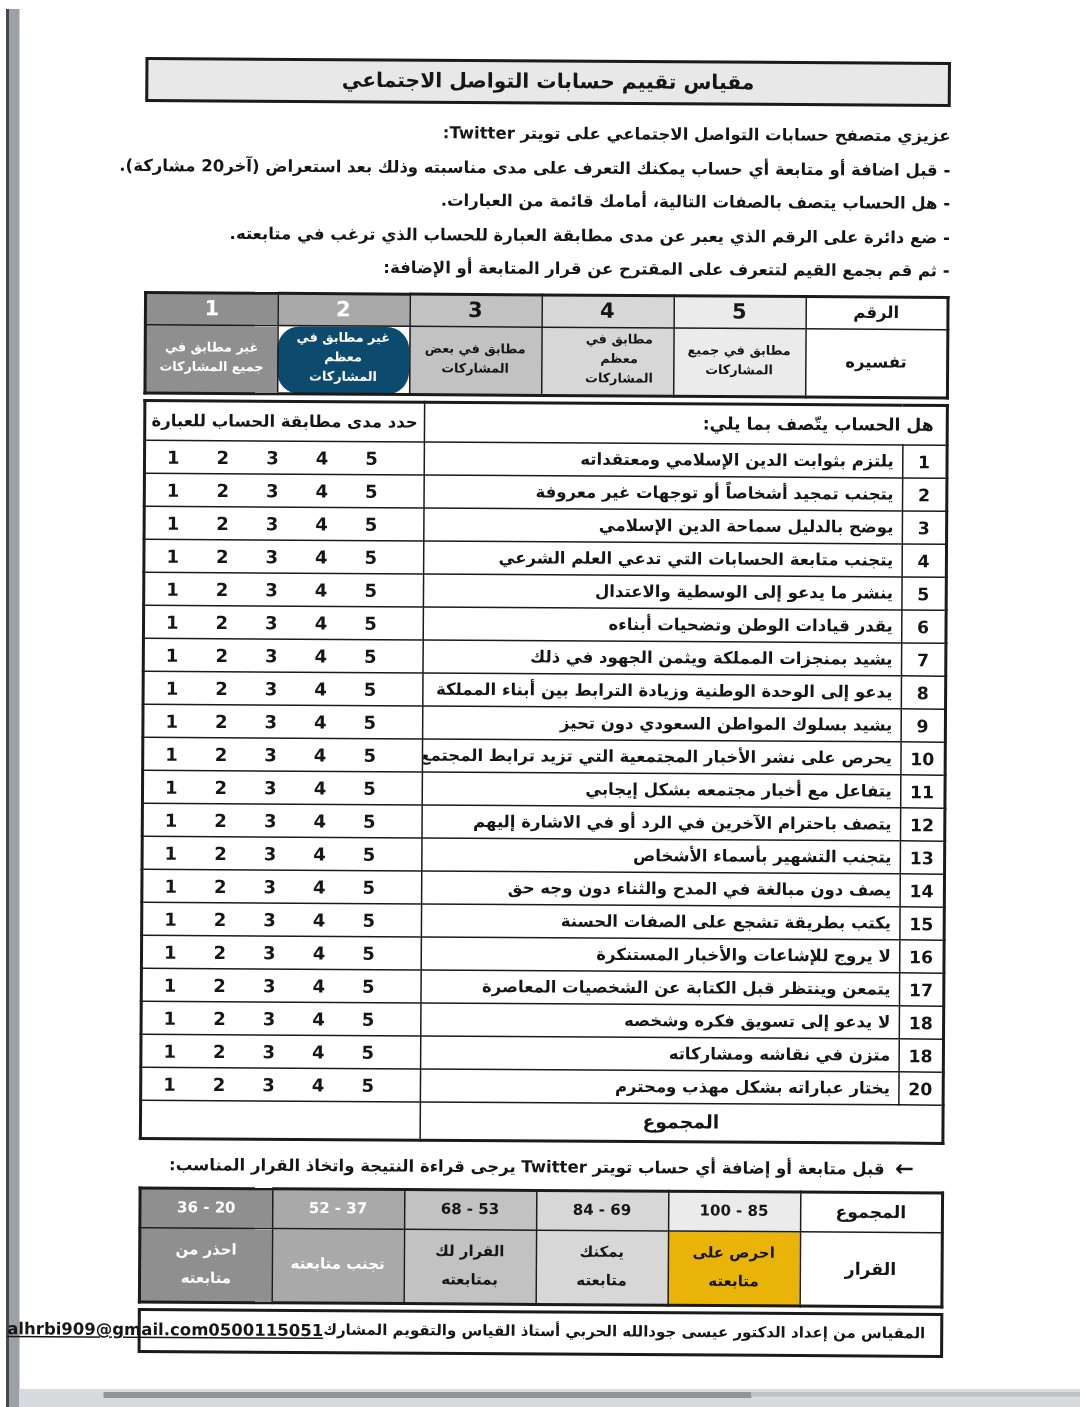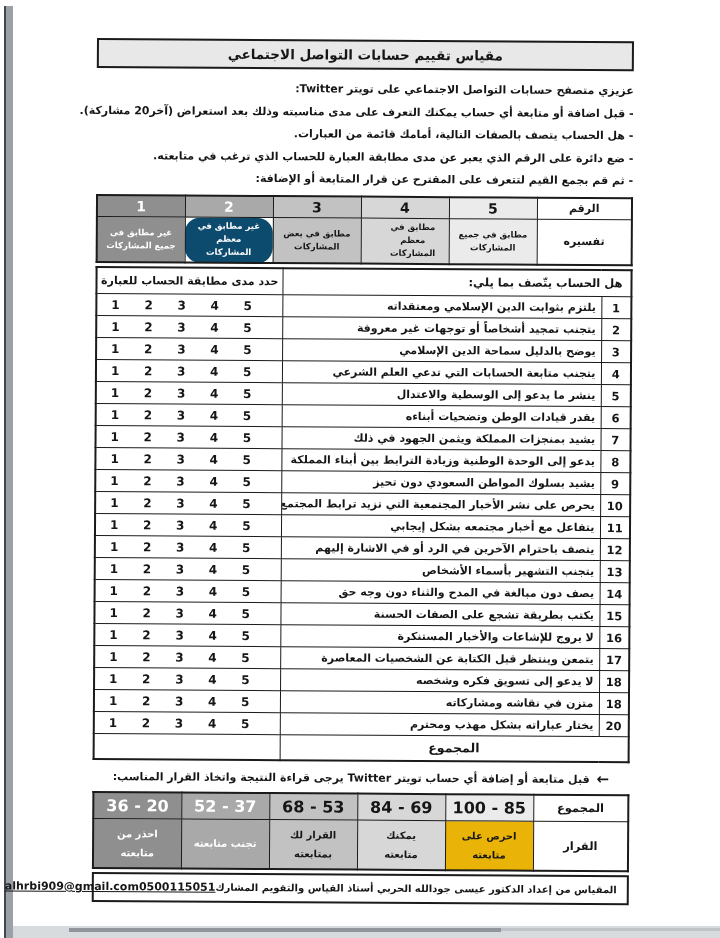--- a/index.html
+++ b/index.html
@@ -42,21 +42,21 @@
   .items-table td.rate { padding:0; }
   .rate-flex { display:flex; justify-content:space-between; padding:0 30px 0 14px; direction:rtl; }
   .rate-flex .rv { font-size:12px; font-weight:bold; }
   .items-table td.total { height:25px; text-align:center; font-size:12.5px; }
 
   .note { margin:7px 0 6px; text-align:center; font-size:11px; font-weight:bold; white-space:nowrap; }
   .note .arrow { font-size:15px; margin-left:7px; vertical-align:-1px; }
 
   
   .decision-table .lbl { background:#ffffff; text-align:center; font-size:11.5px; }
-  .decision-table td.rng { height:27px; text-align:center; font-size:16px; direction:ltr; }
+  .decision-table td.rng { height:27px; text-align:center; font-size:10px; direction:ltr; }
   .decision-table td.dec { height:49px; text-align:center; font-size:10px; line-height:1.9; padding:0 12px;margin-top:24px; }
 
   .footer-box { border:2px solid #1b1b1b; margin-top:3px; height:30px; display:flex;
                 align-items:center; justify-content:space-between; padding:0 10px; direction:rtl; }
   .footer-box span { font-weight:bold; font-size:10px; white-space:nowrap; }
   .footer-box .ltr { direction:ltr; font-size:11px;text-decoration:underline; }
 
   colgroup col.c-label { width:95px; }
   colgroup col.c-num { width:30px; }
   colgroup col.c-rate { width:186px; }

